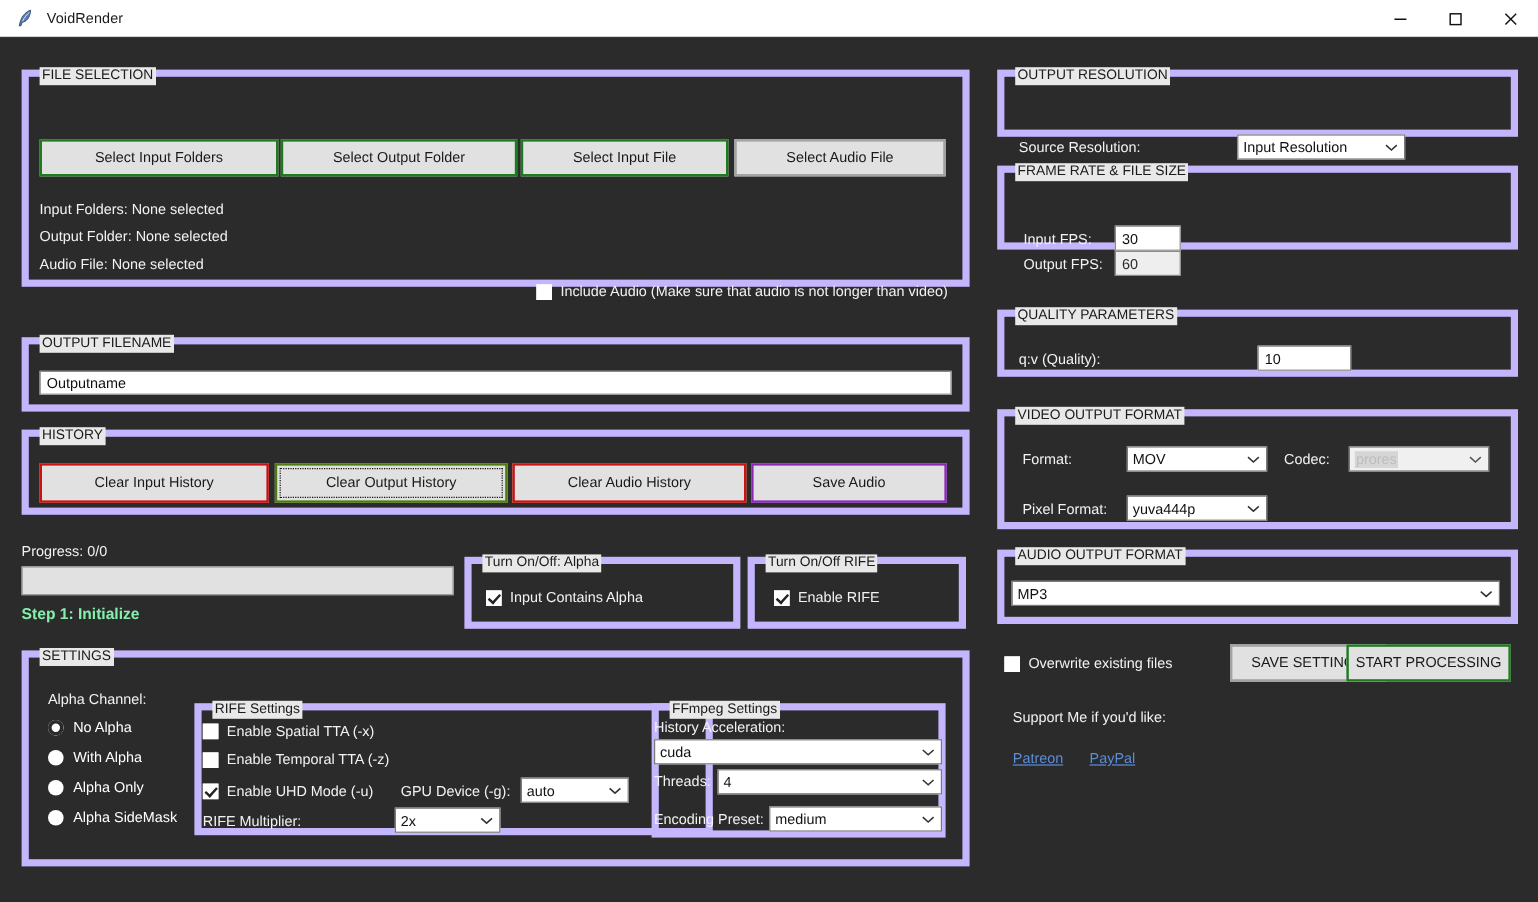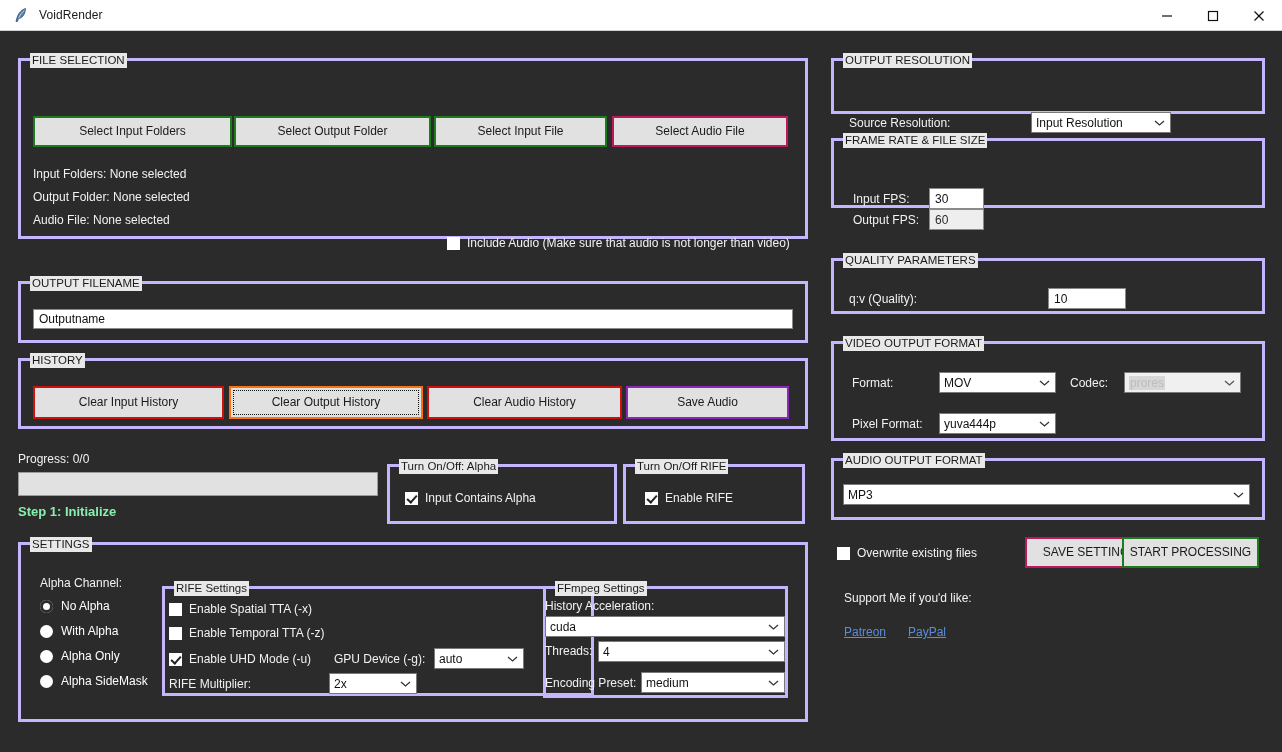--- a/index.html
+++ b/index.html
@@ -40,21 +40,21 @@
   
   .workspace {
     position: relative;
     width: 1282px; height: 721px;
     background: #2b2b2b;
   }
 
   
   .group {
     position: absolute;
-    border: 3px solid #c4b5fd;
+    border: 6px solid #c4b5fd;
     background: transparent;
   }
   .group > .legend {
     position: absolute;
     top: -8px; left: 9px;
     background: #e8e8e8;
     color: #1b1b1b;
     font-size: 11.5px;
     padding: 0 2px;
     line-height: 15px;
@@ -66,24 +66,24 @@
     background: #e1e1e1;
     color: #1a1a1a;
     font-size: 12px;
     font-family: "Liberation Sans", sans-serif;
     display: flex; align-items: center; justify-content: center;
     cursor: default;
     text-align: center;
     line-height: 1.1;
   }
   .btn.green   { border: 2px solid #1f7a1f; }
-  .btn.magenta { border: 2px solid #be185d; }
+  .btn.magenta { border: 2px solid #a3a3a3; }
   .btn.red     { border: 2px solid #cc1111; }
   .btn.purple  { border: 2px solid #8b28b8; }
-  .btn.focus   { border: 2px solid #f97316; outline: none; }
+  .btn.focus   { border: 2px solid #4d7c0f; outline: none; }
   .btn.focus .focusring {
     position: absolute; inset: 2px;
     border: 1px dotted #111;
     pointer-events: none;
   }
 
   
   .lbl {
     position: absolute;
     color: #f2f2f2;

